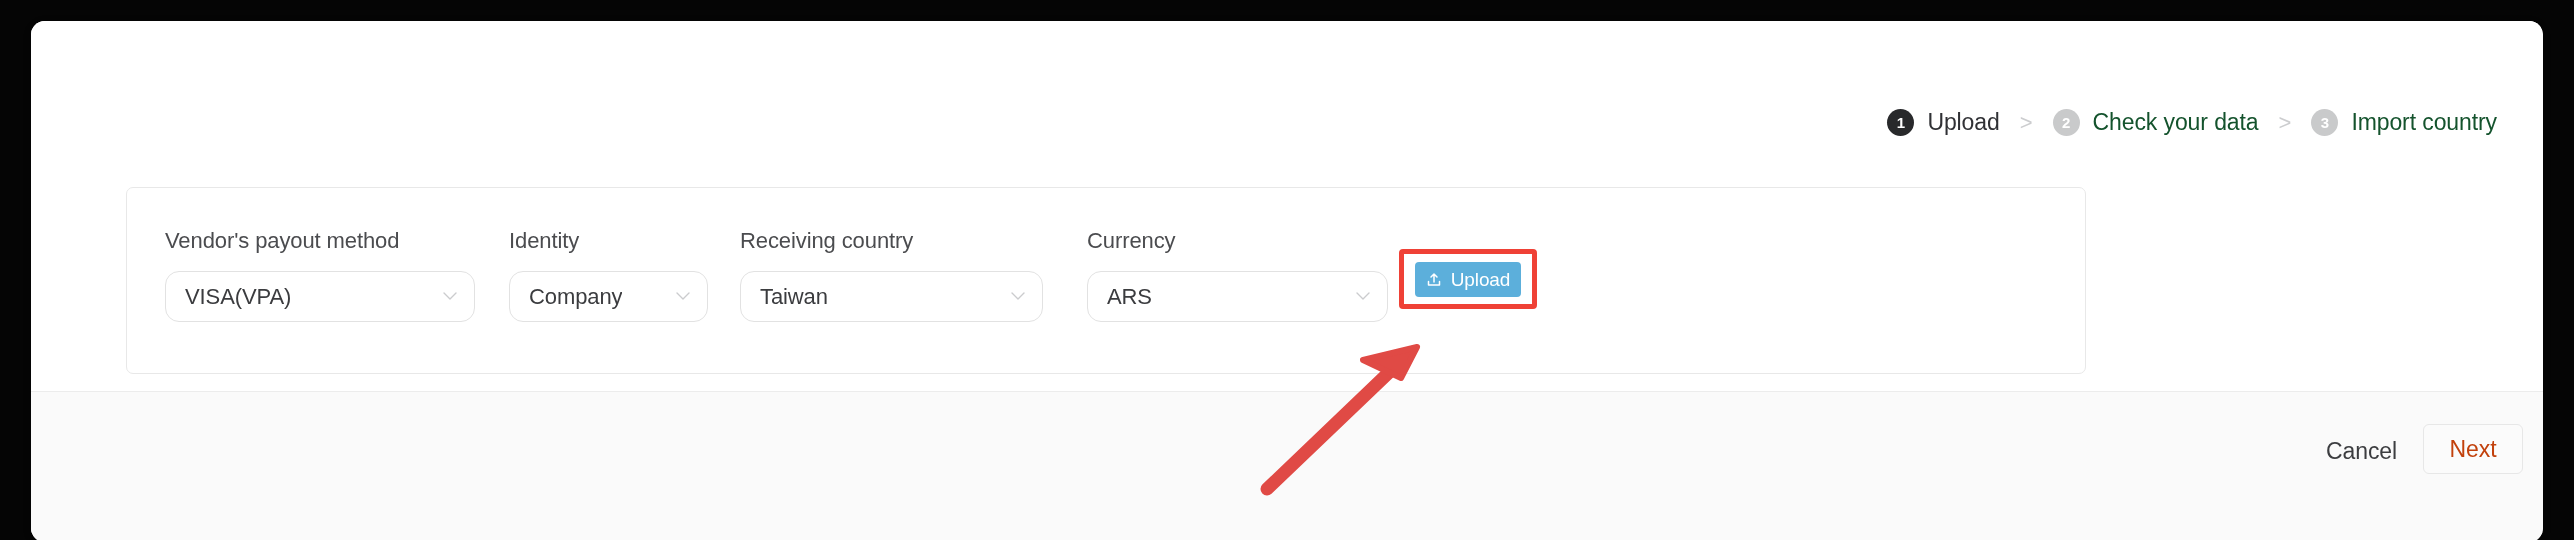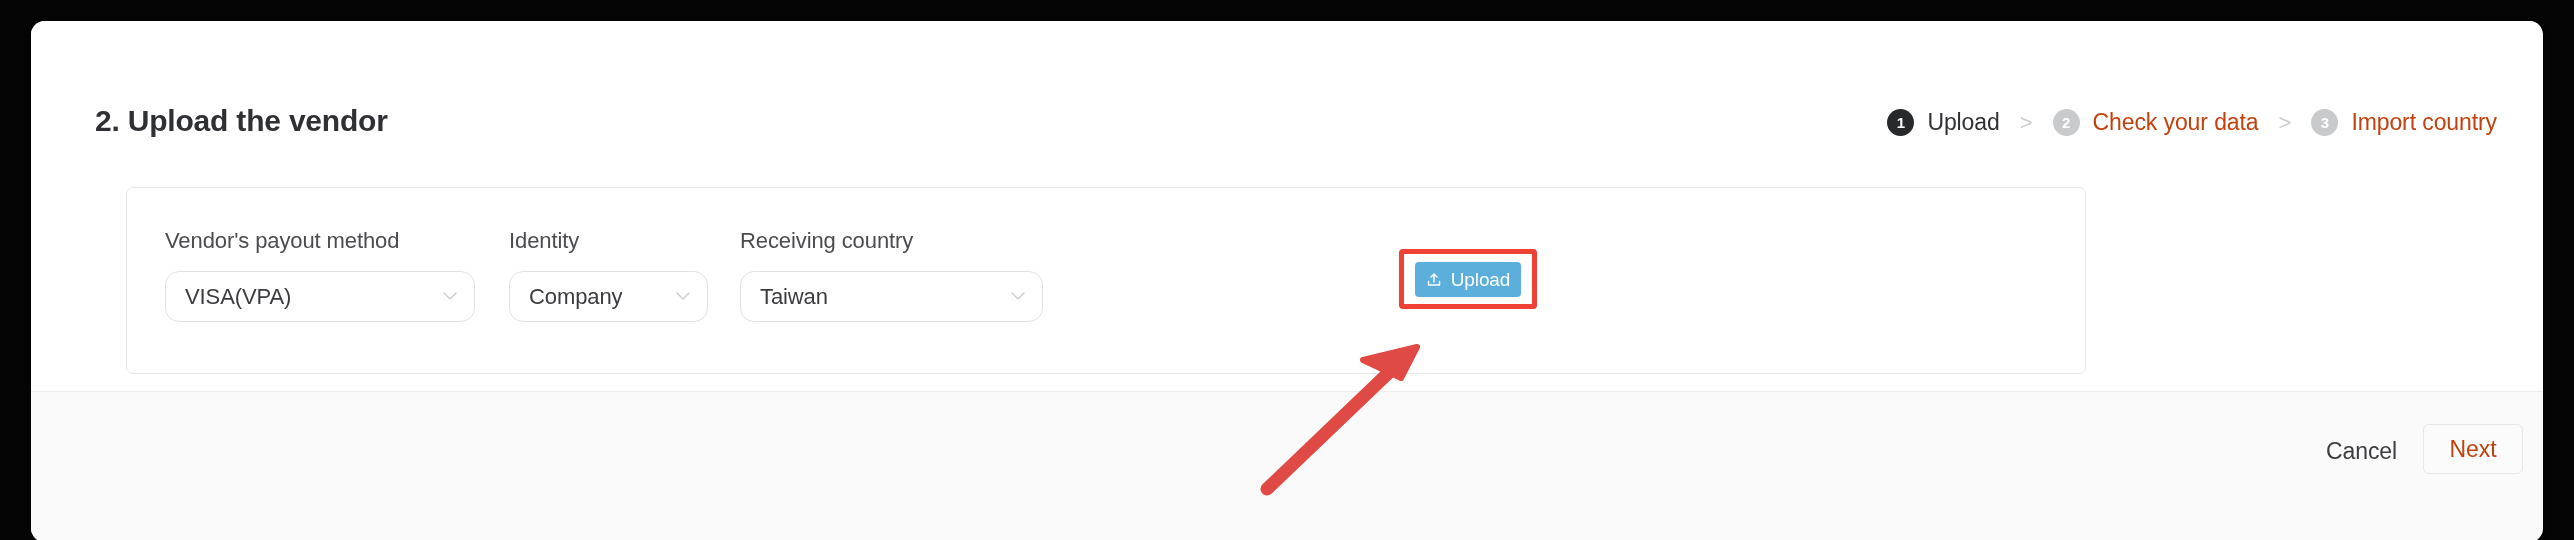--- a/index.html
+++ b/index.html
@@ -87,21 +87,21 @@
     flex: 0 0 auto;
   }
   .step-circle.active { background: #28292b; }
   .step-circle.idle   { background: #c9cacb; }
   .step-label {
     margin-left: 13px;
     font-size: 23px;
     letter-spacing: -0.1px;
   }
   .step-label.active { color: #303135; }
-  .step-label.idle   { color: #c2410c; }
+  .step-label.idle   { color: #14532d; }
   .step-sep {
     margin: 0 20px;
     font-size: 22px;
     color: #cccdcf;
   }
 
   
   #form-panel {
     position: absolute;
     left: 95px;
@@ -245,21 +245,20 @@
 </style>
 </head>
 <body>
 
 <div id="frame">
 
   <div id="modal">
 
     <div id="modal-body">
 
-      <div id="page-title">2. Upload the vendor</div>
 
       <div id="stepper">
 
         <div class="step">
           <div class="step-circle active">1</div>
           <div class="step-label active">Upload</div>
         </div>
 
         <div class="step-sep">&gt;</div>
 
@@ -308,20 +307,31 @@
           <div class="select">
             <span class="select-value">Taiwan</span>
             <span class="chev">
               <svg width="16" height="16" viewBox="0 0 16 16">
                   <path d="M2 5 L8 11 L14 5" fill="none" stroke="#c3c4c6" stroke-width="1.4" stroke-linecap="round" stroke-linejoin="round"></path>
                 </svg>
             </span>
           </div>
         </div>
 
+        <div class="field" id="field-currency">
+          <span class="field-label">Currency</span>
+          <div class="select">
+            <span class="select-value">ARS</span>
+            <span class="chev">
+              <svg width="16" height="16" viewBox="0 0 16 16">
+                  <path d="M2 5 L8 11 L14 5" fill="none" stroke="#c3c4c6" stroke-width="1.4" stroke-linecap="round" stroke-linejoin="round"></path>
+                </svg>
+            </span>
+          </div>
+        </div>
 
         <div id="upload-highlight"></div>
 
         <button id="upload-button">
           <span>
             <svg width="16" height="16" viewBox="0 0 16 16">
               <path d="M8 10 L8 2 M5 5 L8 2 L11 5" fill="none" stroke="#ffffff" stroke-width="1.5" stroke-linecap="round" stroke-linejoin="round"></path>
               <path d="M2.5 9.5 L2.5 13 L13.5 13 L13.5 9.5" fill="none" stroke="#ffffff" stroke-width="1.5" stroke-linecap="round" stroke-linejoin="round"></path>
             </svg>
           </span>

